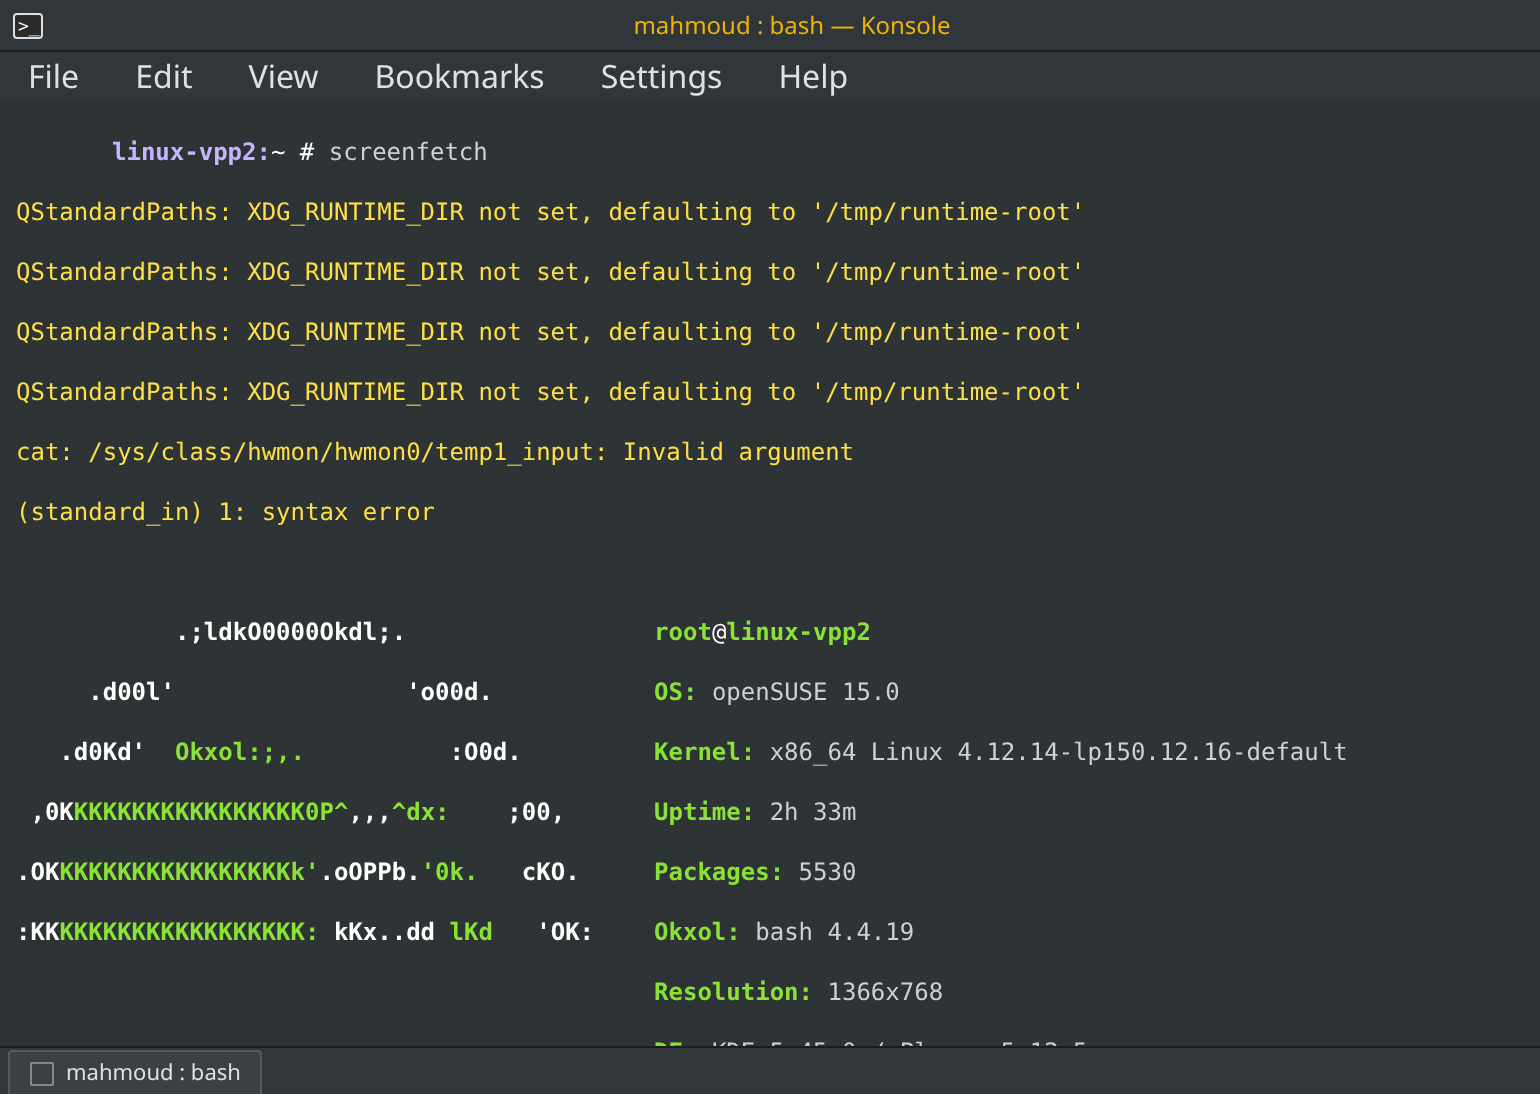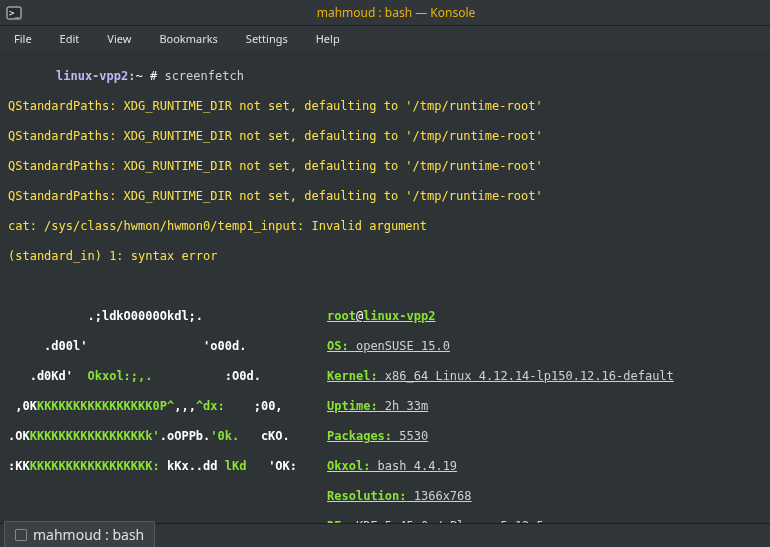--- a/index.html
+++ b/index.html
@@ -36,21 +36,21 @@
   }
   
   .menubar {
     height: 24px;
     background: #31363b;
     display: flex;
     align-items: center;
     padding-left: 8px;
     gap: 16px;
     font-family: "Noto Sans", "DejaVu Sans", sans-serif;
-    font-size: 11px;
+    font-size: 16px;
     color: #e0e0e0;
   }
   .menubar .menuitem {
     padding: 3px 6px;
     cursor: pointer;
   }
   
   .term {
     flex: 1;
     background: #2e3436;
@@ -61,31 +61,31 @@
   }
   .red    { color: #c4b5fd; margin-left: 48px; }
   .white  { color: #ffffff; }
   .lgrey  { color: #fde047; }
   .hgreen { color: #8ae234; }
   .bold   { font-weight: bold; }
   
   .fetchrow { display: flex; }
   .logo-col { white-space: pre; }
   .info-col { padding-left: 30px; }
-  .infoline { white-space: pre; text-decoration: underline; }
+  .infoline { white-space: pre; }
   
   .tabbar {
     height: 24px;
     background: #31363b;
     border-top: 1px solid #1a1c1e;
     display: flex;
     align-items: flex-end;
     padding-left: 4px;
     font-family: "Noto Sans", "DejaVu Sans", sans-serif;
-    font-size: 14px;
+    font-size: 11px;
   }
   .tab {
     display: flex;
     align-items: center;
     gap: 6px;
     padding: 3px 10px;
     background: #3b4045;
     border: 1px solid #55595d;
     border-bottom: none;
     border-radius: 2px 2px 0 0;

